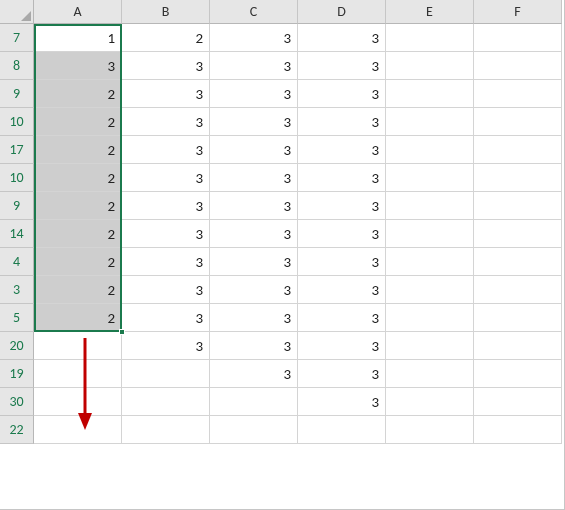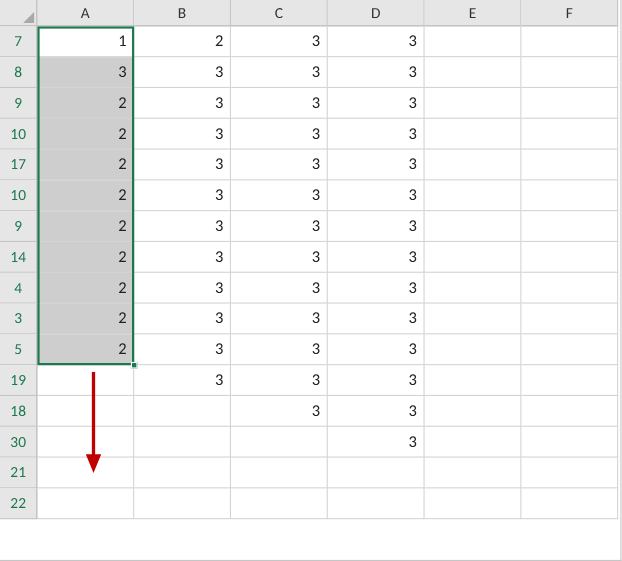--- a/index.html
+++ b/index.html
@@ -199,52 +199,43 @@
       <div class="row">
         <div class="rh">5</div>
         <div class="cell sel">2</div>
         <div class="cell">3</div>
         <div class="cell">3</div>
         <div class="cell">3</div>
         <div class="cell"></div>
         <div class="cell"></div>
       </div>
       <div class="row">
+        <div class="rh">20</div>
+        <div class="cell"></div>
+        <div class="cell">3</div>
+        <div class="cell">3</div>
+        <div class="cell">3</div>
+        <div class="cell"></div>
+        <div class="cell"></div>
+      </div>
+      <div class="row">
         <div class="rh">19</div>
         <div class="cell"></div>
-        <div class="cell">3</div>
-        <div class="cell">3</div>
-        <div class="cell">3</div>
-        <div class="cell"></div>
-        <div class="cell"></div>
-      </div>
-      <div class="row">
-        <div class="rh">18</div>
-        <div class="cell"></div>
         <div class="cell"></div>
         <div class="cell">3</div>
         <div class="cell">3</div>
         <div class="cell"></div>
         <div class="cell"></div>
       </div>
       <div class="row">
         <div class="rh">30</div>
         <div class="cell"></div>
         <div class="cell"></div>
         <div class="cell"></div>
         <div class="cell">3</div>
-        <div class="cell"></div>
-        <div class="cell"></div>
-      </div>
-      <div class="row">
-        <div class="rh">21</div>
-        <div class="cell"></div>
-        <div class="cell"></div>
-        <div class="cell"></div>
-        <div class="cell"></div>
         <div class="cell"></div>
         <div class="cell"></div>
       </div>
       <div class="row">
         <div class="rh">22</div>
         <div class="cell"></div>
         <div class="cell"></div>
         <div class="cell"></div>
         <div class="cell"></div>
         <div class="cell"></div>

